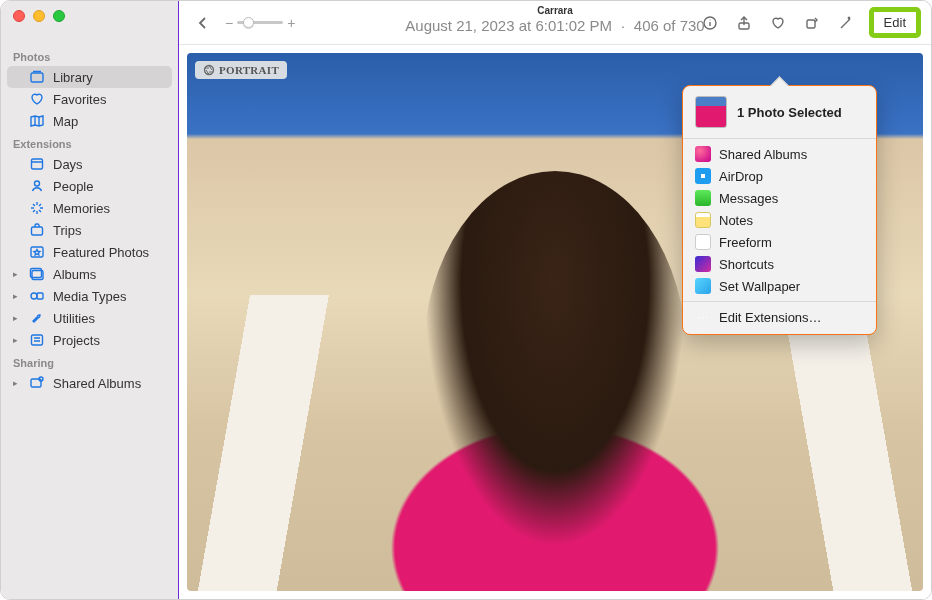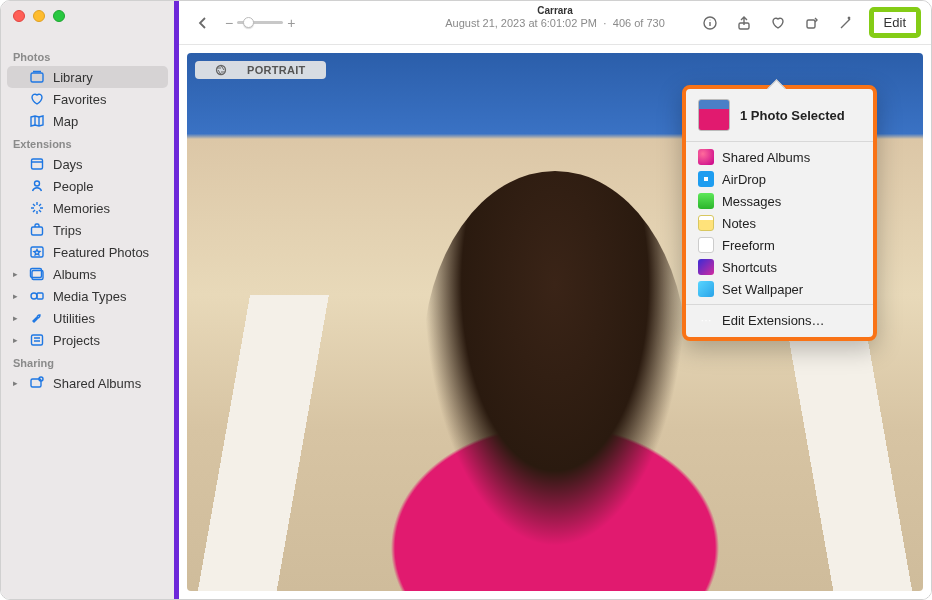--- a/index.html
+++ b/index.html
@@ -7,40 +7,40 @@
   .window { width: 932px; height: 600px; display: flex; border: 1px solid #d0d0d0; border-radius: 10px; overflow: hidden; position: relative; background: #fff; }
 
   
   .traffic { position: absolute; top: 9px; left: 12px; display: flex; gap: 8px; z-index: 50; }
   .traffic .dot { width: 12px; height: 12px; border-radius: 50%; }
   .dot.red { background: #ff5f57; border: 0.5px solid #e04440; }
   .dot.yellow { background: #febc2e; border: 0.5px solid #dea023; }
   .dot.green { background: #28c840; border: 0.5px solid #1fa531; }
 
   
-  .sidebar { width: 178px; height: 100%; background: #ebe8e9; border-right: 5px solid #6d28d9; padding-top: 44px; overflow-y: auto; }
+  .sidebar { width: 178px; height: 100%; background: #ebe8e9; border-right: 1px solid #6d28d9; padding-top: 44px; overflow-y: auto; }
   .section-header { font-size: 11px; font-weight: 600; color: #8a8a8a; padding: 6px 12px 3px 12px; }
   .side-item { display: flex; align-items: center; gap: 8px; padding: 3px 10px 3px 22px; font-size: 13px; color: #333; border-radius: 5px; margin: 0 6px; cursor: default; position: relative; height: 22px; }
   .side-item.selected { background: #d6d3d4; }
   .side-item .disc { position: absolute; left: 6px; font-size: 9px; color: #7c7c7c; }
   .side-item .icn { width: 16px; height: 16px; display: inline-flex; align-items: center; justify-content: center; color: #1e77e3; flex-shrink:0; }
   .side-item span.lbl { white-space: nowrap; }
 
   
   .main { flex: 1; display: flex; flex-direction: column; background: #fff; }
   .toolbar { height: 44px; display: flex; align-items: center; padding: 0 10px; border-bottom: 1px solid #e5e5e5; position: relative; }
   .tb-left { display: flex; align-items: center; gap: 8px; }
   .tb-btn { width: 28px; height: 24px; border-radius: 5px; display: inline-flex; align-items: center; justify-content: center; color: #6b6b6b; }
   .zoom-slider { display:flex; align-items:center; gap:4px; color:#9a9a9a; font-size:14px; }
   .slider-track { width: 46px; height: 3px; background: #c8c8c8; border-radius: 2px; position: relative; }
   .slider-knob { position:absolute; left:6px; top:-4px; width:11px; height:11px; background:#fff; border:1px solid #bbb; border-radius:50%; box-shadow:0 1px 1px rgba(0,0,0,.15); }
 
   .tb-center { position:absolute; left:50%; top:4px; transform:translateX(-50%); text-align:center; line-height:1.2; }
   .tb-title { font-size: 10px; font-weight:600; color:#333; }
-  .tb-sub { font-size: 11px; color:#8a8a8a;text-align:center; }
+  .tb-sub { font-size: 15px; color:#8a8a8a;text-align:center; }
 
   .tb-right { margin-left:auto; display:flex; align-items:center; gap:4px; }
   .tb-right .tb-btn { width:30px; }
   .edit-btn { padding: 3px 10px; border:5px solid #84cc16; border-radius:5px; font-size:13px; color:#333; background:#fff; margin-left:4px; }
 
   
   .photo-area { flex:1; position:relative; background:#fff; overflow:hidden; display:flex; align-items:stretch; justify-content:center; padding: 8px; }
   .photo { width: 100%; height: 100%; border-radius:4px; position:relative; overflow:hidden;
     background:
       radial-gradient(ellipse 400px 300px at 50% 92%, #e11a6f 0%, #e11a6f 40%, transparent 41%),
@@ -51,25 +51,25 @@
     content:""; position:absolute; left:32%; top:22%; width:36%; height:70%;
     background: radial-gradient(ellipse at 50% 30%, #3a2417 0%, #2a1a0f 50%, transparent 70%);
     border-radius: 50% 50% 40% 40%;
   }
   .photo::after { 
     content:""; position:absolute; left:0; right:0; bottom:0; height:55%;
     background:
       linear-gradient(100deg, transparent 0 8%, #f4f0e8 8% 18%, transparent 18%),
       linear-gradient(-100deg, transparent 0 8%, #f4f0e8 8% 18%, transparent 18%);
   }
-  .portrait-badge { position:absolute; top:8px; left:8px; background: rgba(230,230,230,.92); border-radius:4px; padding:3px 20px; font-size:11px; font-weight:700; letter-spacing:.3px; color:#555; display:flex; align-items:center; gap:20px; z-index:5;}
+  .portrait-badge { position:absolute; top:8px; left:8px; background: rgba(230,230,230,.92); border-radius:4px; padding:3px 8px; font-size:11px; font-weight:700; letter-spacing:.3px; color:#555; display:flex; align-items:center; gap:4px; z-index:5;font-family:Liberation Serif, serif;}
   .portrait-badge svg { width:12px; height:12px; }
 
   
-  .popover { position:absolute; top:40px; right:54px; width:195px; background:#f2f2f2; border:4px solid #f97316; border-radius:8px; box-shadow: 0 8px 24px rgba(0,0,0,.25); z-index:100; padding-bottom:6px; }
+  .popover { position:absolute; top:40px; right:54px; width:195px; background:#f2f2f2; border:1px solid #f97316; border-radius:8px; box-shadow: 0 8px 24px rgba(0,0,0,.25); z-index:100; padding-bottom:6px; }
   .popover::before { content:""; position:absolute; top:-7px; right:90px; width:12px; height:12px; background:#f2f2f2; border-left:1px solid #c8c8c8; border-top:1px solid #c8c8c8; transform:rotate(45deg); }
   .pop-header { display:flex; align-items:center; gap:10px; padding:10px 12px 10px 12px; }
   .pop-thumb { width:32px; height:32px; border-radius:3px; background: linear-gradient(180deg,#4a7fc7 0 30%,#e11a6f 30% 100%); border:1px solid #bbb; }
   .pop-title { font-size:13px; font-weight:700; color:#222; }
   .pop-sep { height:1px; background:#d8d8d8; margin:0 0 4px 0; }
   .pop-item { display:flex; align-items:center; gap:8px; padding:3px 12px; font-size:13px; color:#222; height:22px; }
   .pop-item.highlight { background:#d9d9d9; }
   .pop-item .picn { width:16px; height:16px; border-radius:3px; display:inline-flex; align-items:center; justify-content:center; font-size:11px; color:#fff; flex-shrink:0;}
   .ic-shared { background: radial-gradient(circle at 30% 30%, #ff6b9b, #c7008a); }
   .ic-airdrop { background: radial-gradient(circle at 50% 50%, #fff 0 20%, #1e9df0 22% 100%); }

